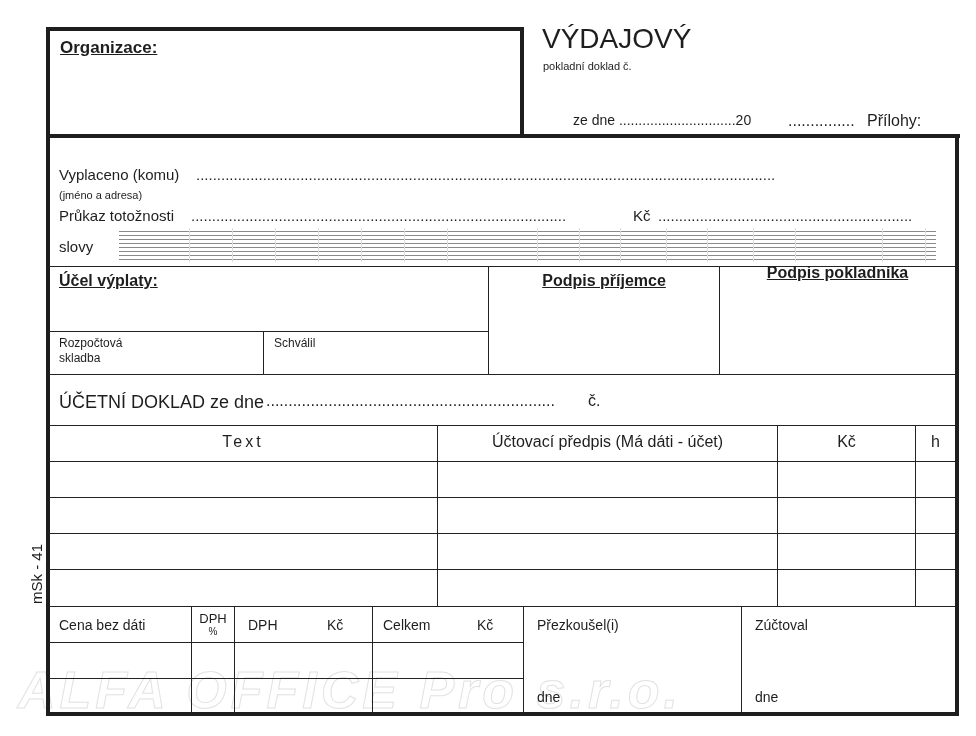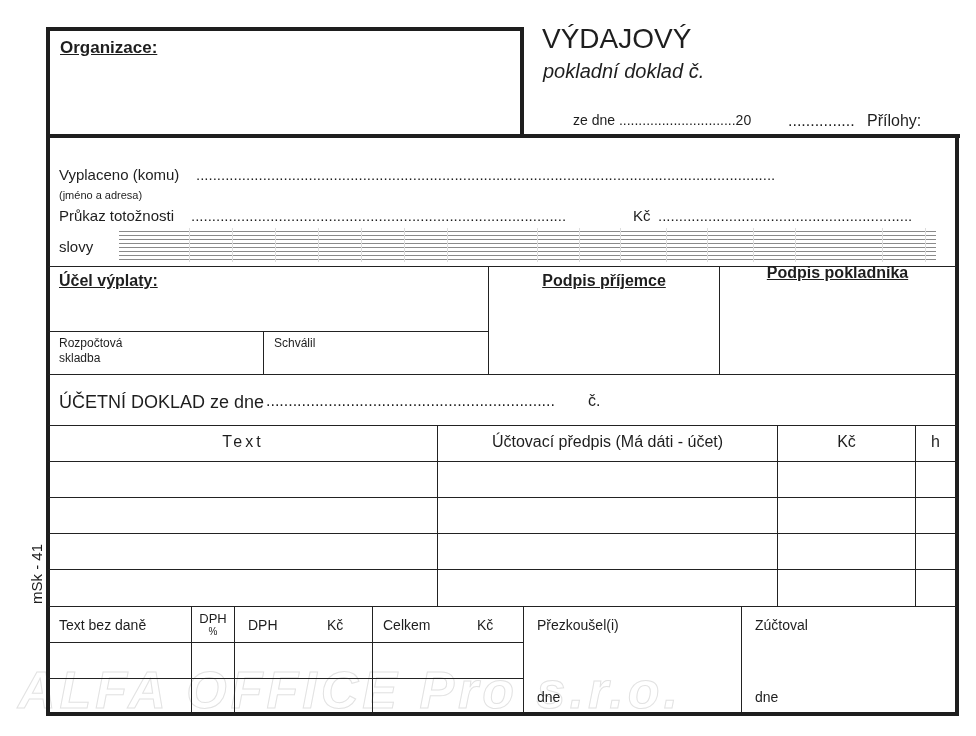--- a/index.html
+++ b/index.html
@@ -27,21 +27,21 @@
 <div class="thick" style="left:46px; top:27px; width:478px; height:4px;"></div>
 <div class="thick" style="left:520px; top:27px; width:4px; height:110px;"></div>
 
 <div class="thick" style="left:46px; top:27px; width:4px; height:689px;"></div>
 <div class="thick" style="left:46px; top:134px; width:914px; height:4px;"></div>
 <div class="thick" style="left:955px; top:134px; width:4px; height:582px;"></div>
 <div class="thick" style="left:46px; top:712px; width:913px; height:4px;"></div>
 
 <div class="t bold" style="left:60px; top:38px; font-size:17px;">Organizace:</div>
 <div class="t" style="left:542px; top:23px; font-size:28px;">VÝDAJOVÝ</div>
-<div class="t" style="left:543px; top:60px; font-size:20px;font-style:italic;">pokladní doklad č.</div>
+<div class="t" style="left:543px; top:60px; font-size:11px;">pokladní doklad č.</div>
 <div class="t" style="left:573px; top:112px; font-size:14px;">ze dne ..............................20</div>
 <div class="t" style="left:788px; top:112px; font-size:16px;">...............</div>
 <div class="t" style="left:867px; top:112px; font-size:16px;">Přílohy:</div>
 
 <div class="t" style="left:59px; top:166px; font-size:15px;">Vyplaceno (komu)</div>
 <div class="t" style="left:196px; top:166px; font-size:15px; width:740px; overflow:hidden;">...........................................................................................................................................</div>
 <div class="t" style="left:59px; top:189px; font-size:11px;">(jméno a adresa)</div>
 <div class="t" style="left:59px; top:207px; font-size:15px;">Průkaz totožnosti</div>
 <div class="t" style="left:191px; top:207px; font-size:15px; width:436px; overflow:hidden;">..........................................................................................</div>
 <div class="t" style="left:633px; top:207px; font-size:15px;">Kč</div>
@@ -121,21 +121,21 @@
 <div class="abs" style="left:916px; top:570px; width:38px; height:35px;"></div>
 
 <div class="thin" style="left:191px; top:606px; width:1px; height:106px;"></div>
 <div class="thin" style="left:234px; top:606px; width:1px; height:106px;"></div>
 <div class="thin" style="left:372px; top:606px; width:1px; height:106px;"></div>
 <div class="thin" style="left:523px; top:606px; width:1px; height:106px;"></div>
 <div class="thin" style="left:741px; top:606px; width:1px; height:106px;"></div>
 <div class="thin" style="left:48px; top:642px; width:475px; height:1px;"></div>
 <div class="thin" style="left:48px; top:678px; width:475px; height:1px;"></div>
 
-<div class="t" style="left:59px; top:617px; font-size:14px;">Text bez daně</div>
+<div class="t" style="left:59px; top:617px; font-size:14px;">Cena bez dáti</div>
 <div class="t" style="left:192px; top:612px; width:42px; text-align:center; font-size:13px; line-height:13px;">
   <div>DPH</div>
   <div style="font-size:10px;">%</div>
 </div>
 <div class="t" style="left:248px; top:617px; font-size:14px;">DPH</div>
 <div class="t" style="left:327px; top:617px; font-size:14px;">Kč</div>
 <div class="t" style="left:383px; top:617px; font-size:14px;">Celkem</div>
 <div class="t" style="left:477px; top:617px; font-size:14px;">Kč</div>
 <div class="t" style="left:537px; top:617px; font-size:14px;">Přezkoušel(i)</div>
 <div class="t" style="left:537px; top:689px; font-size:14px;">dne</div>

